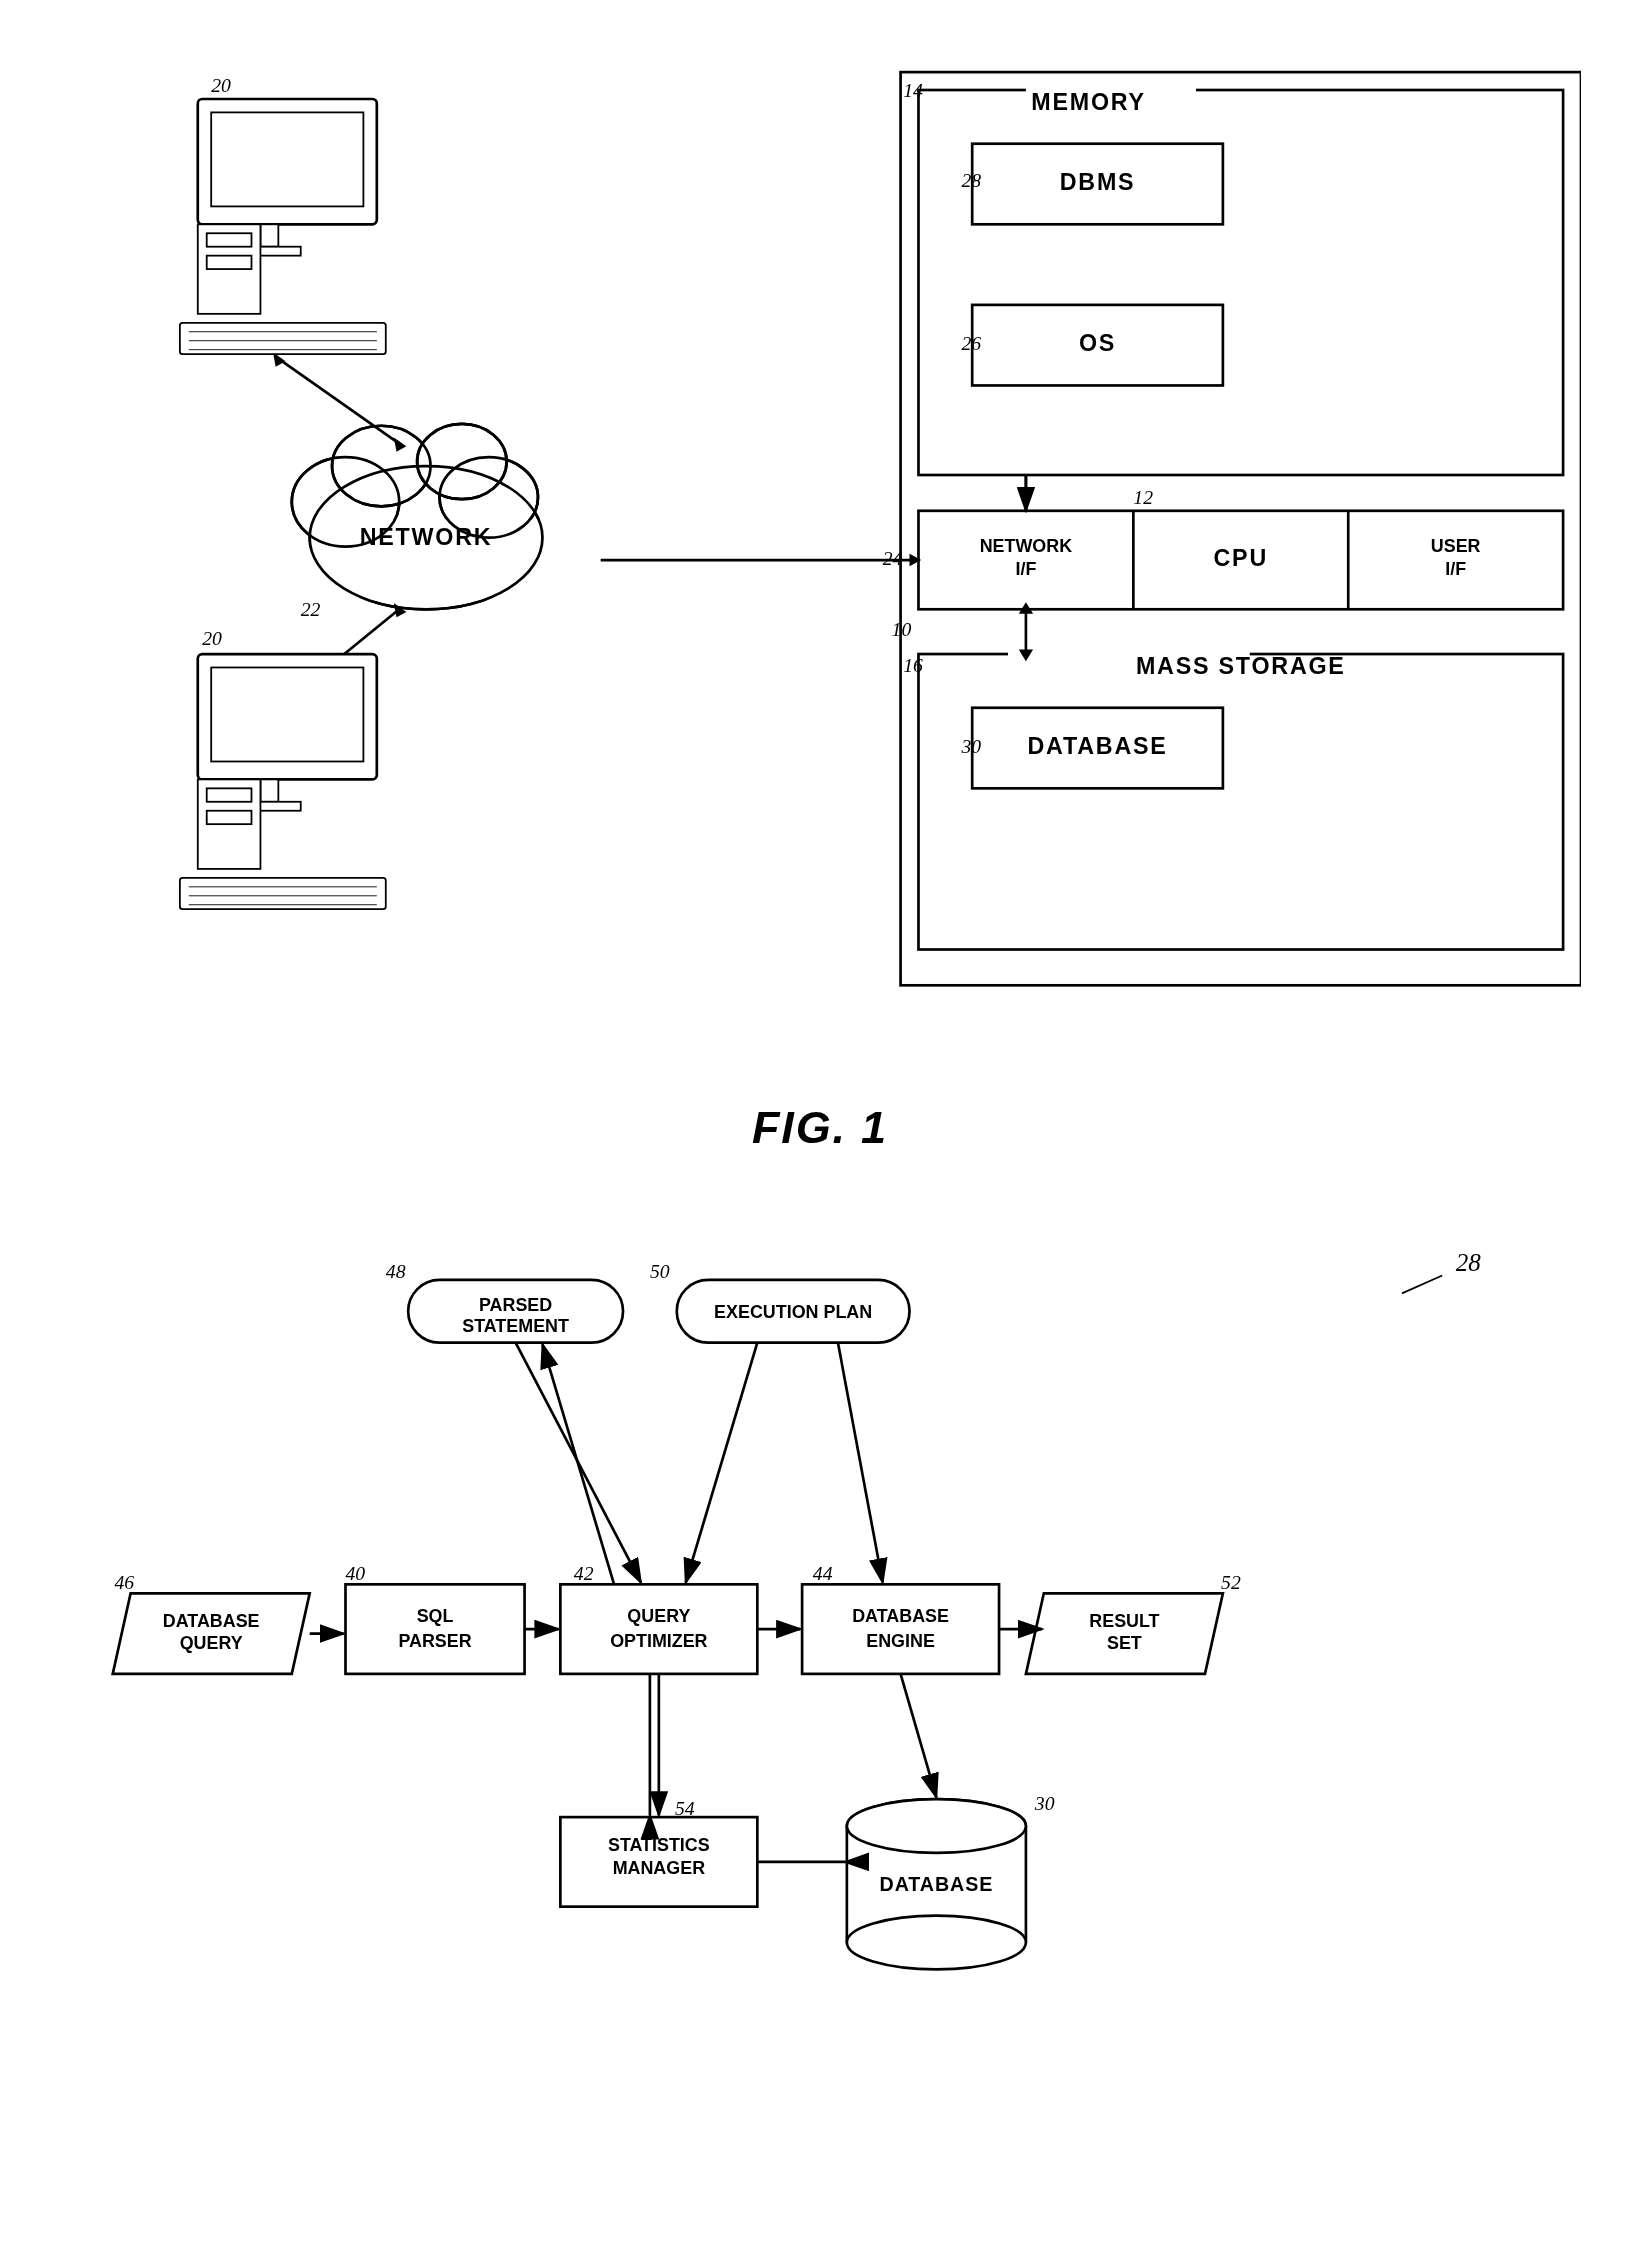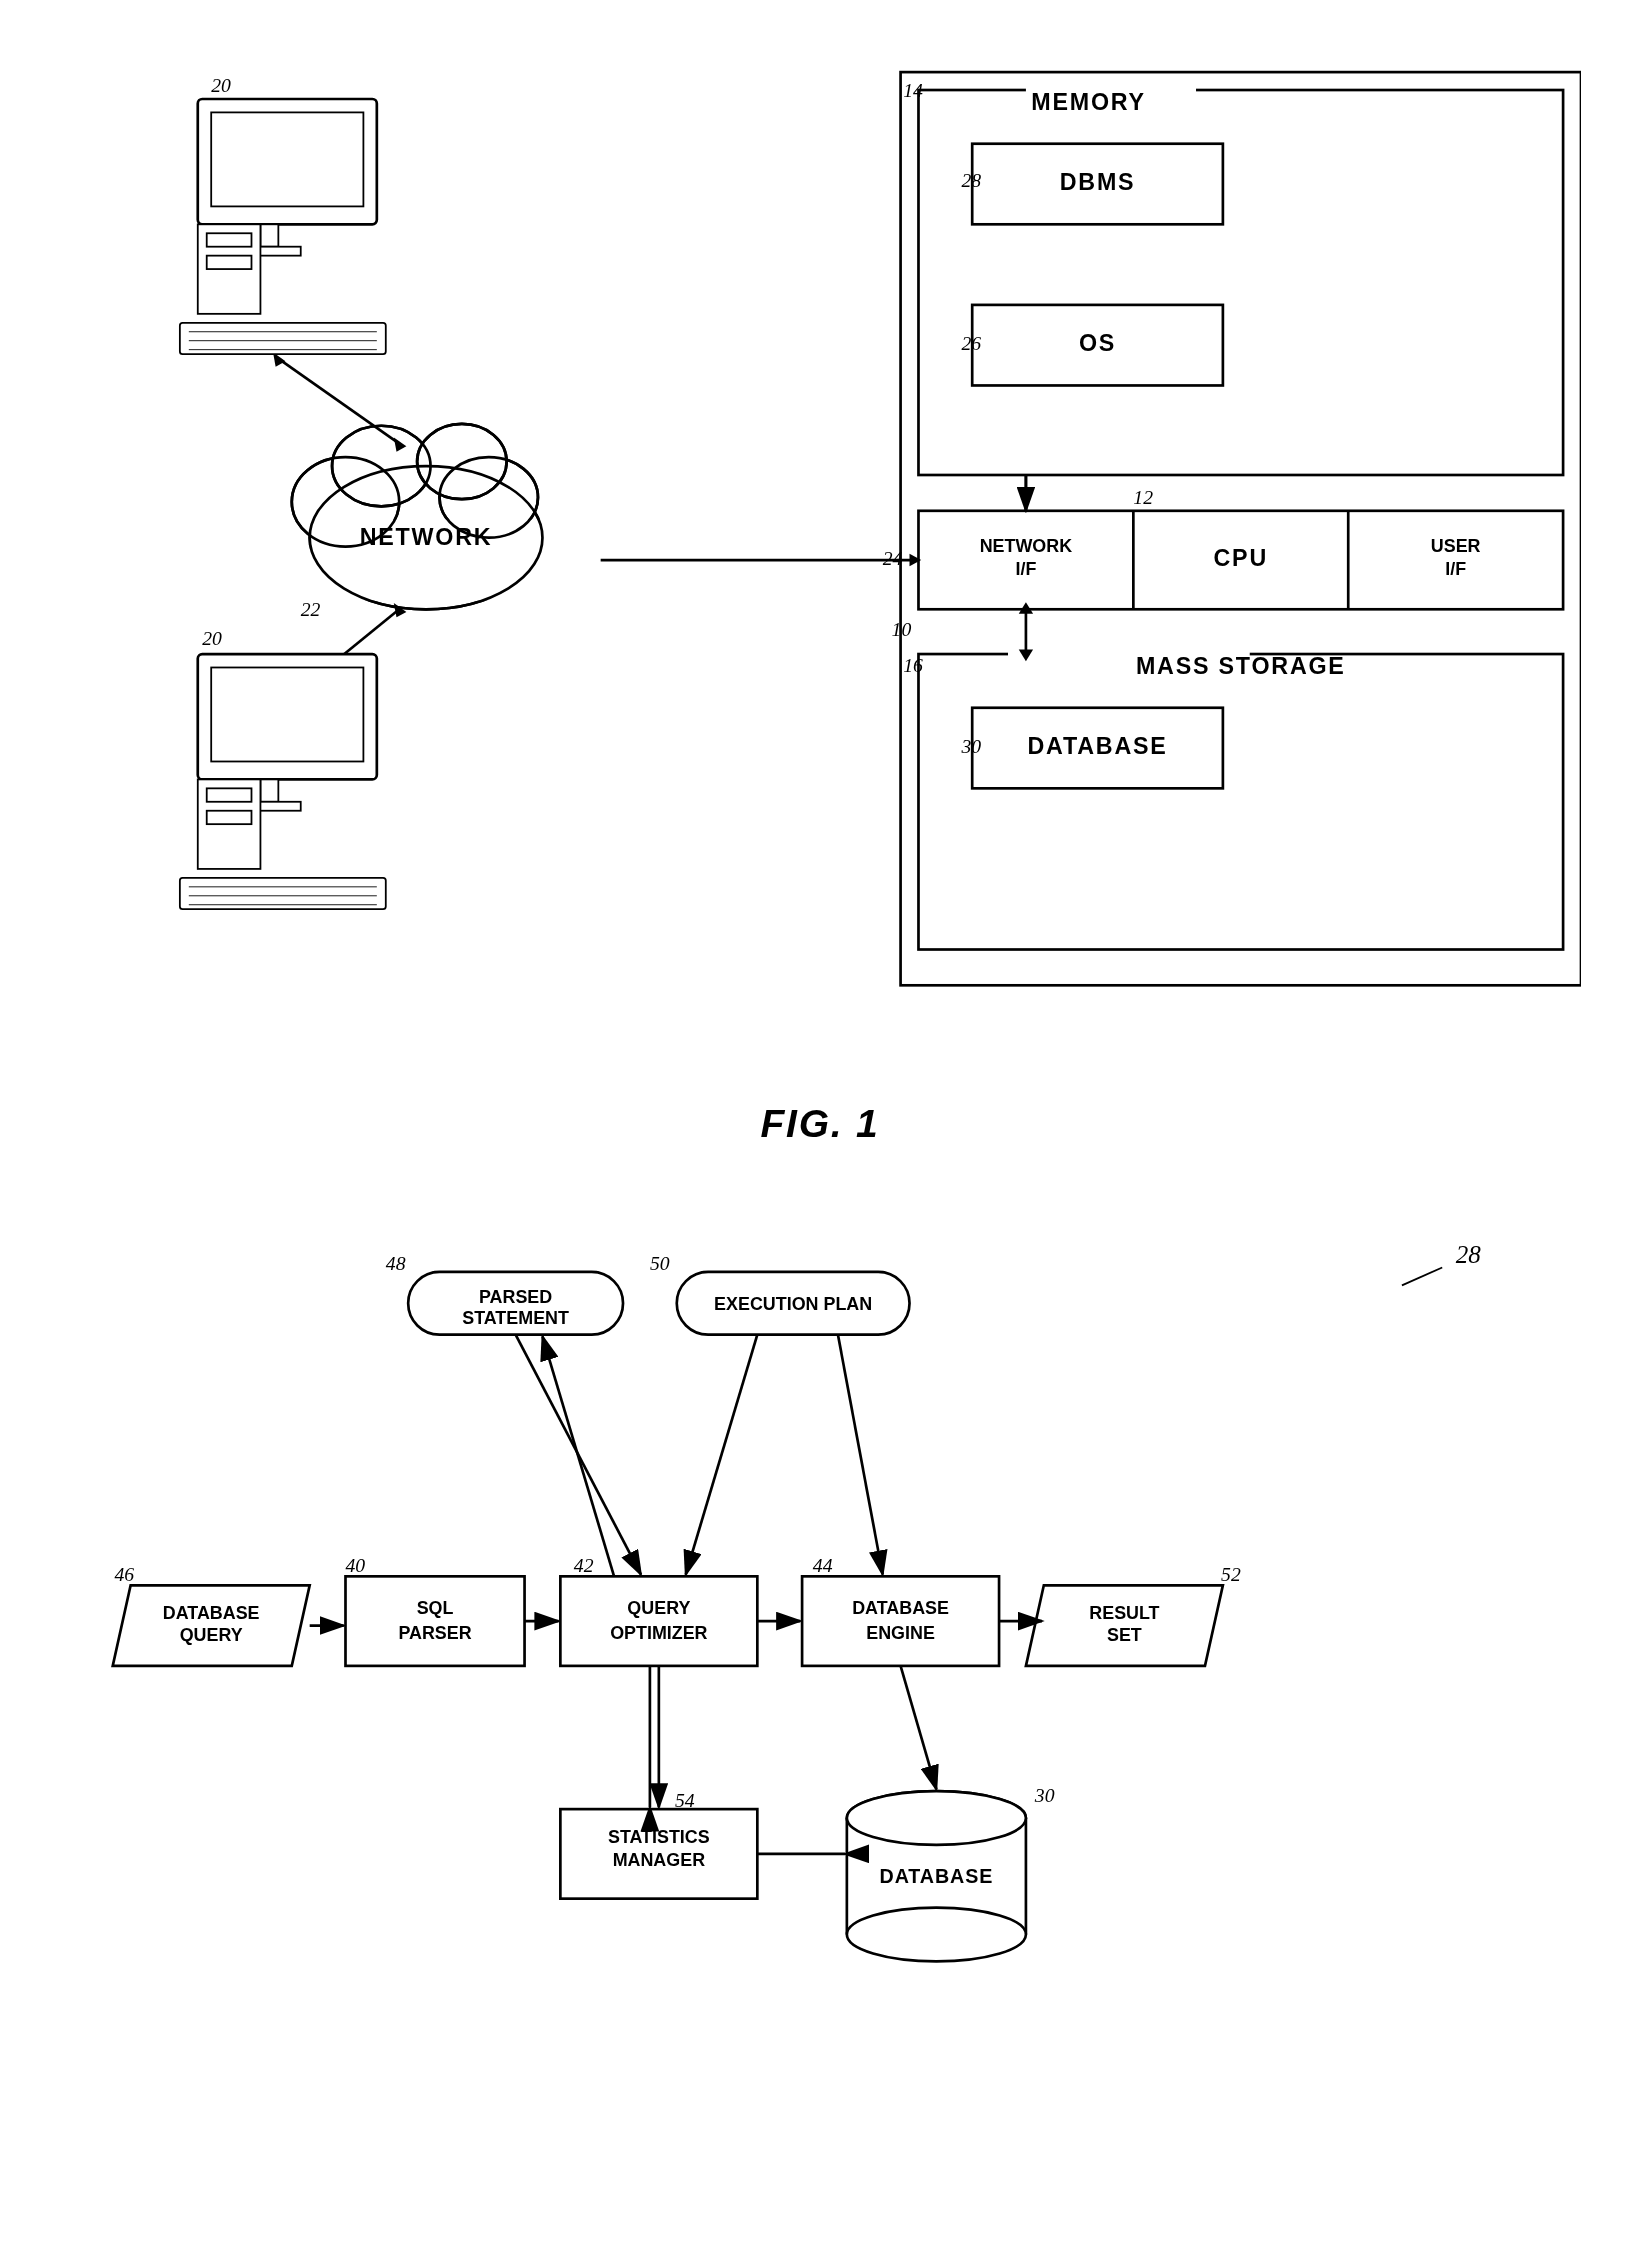--- a/index.html
+++ b/index.html
@@ -24,21 +24,21 @@
     
     .fig1-container {
       width: 1522px;
       height: 1030px;
       position: relative;
       margin-top: 54px;
     }
 
     .fig1-title {
       text-align: left;
-      font-size: 39px;
+      font-size: 45px;
       font-weight: bold;
       font-style: italic;
       margin-top: 18px;
       letter-spacing: 1.8px;
     }
 
     
     .fig2-container {
       width: 1522px;
       height: 1075px;

